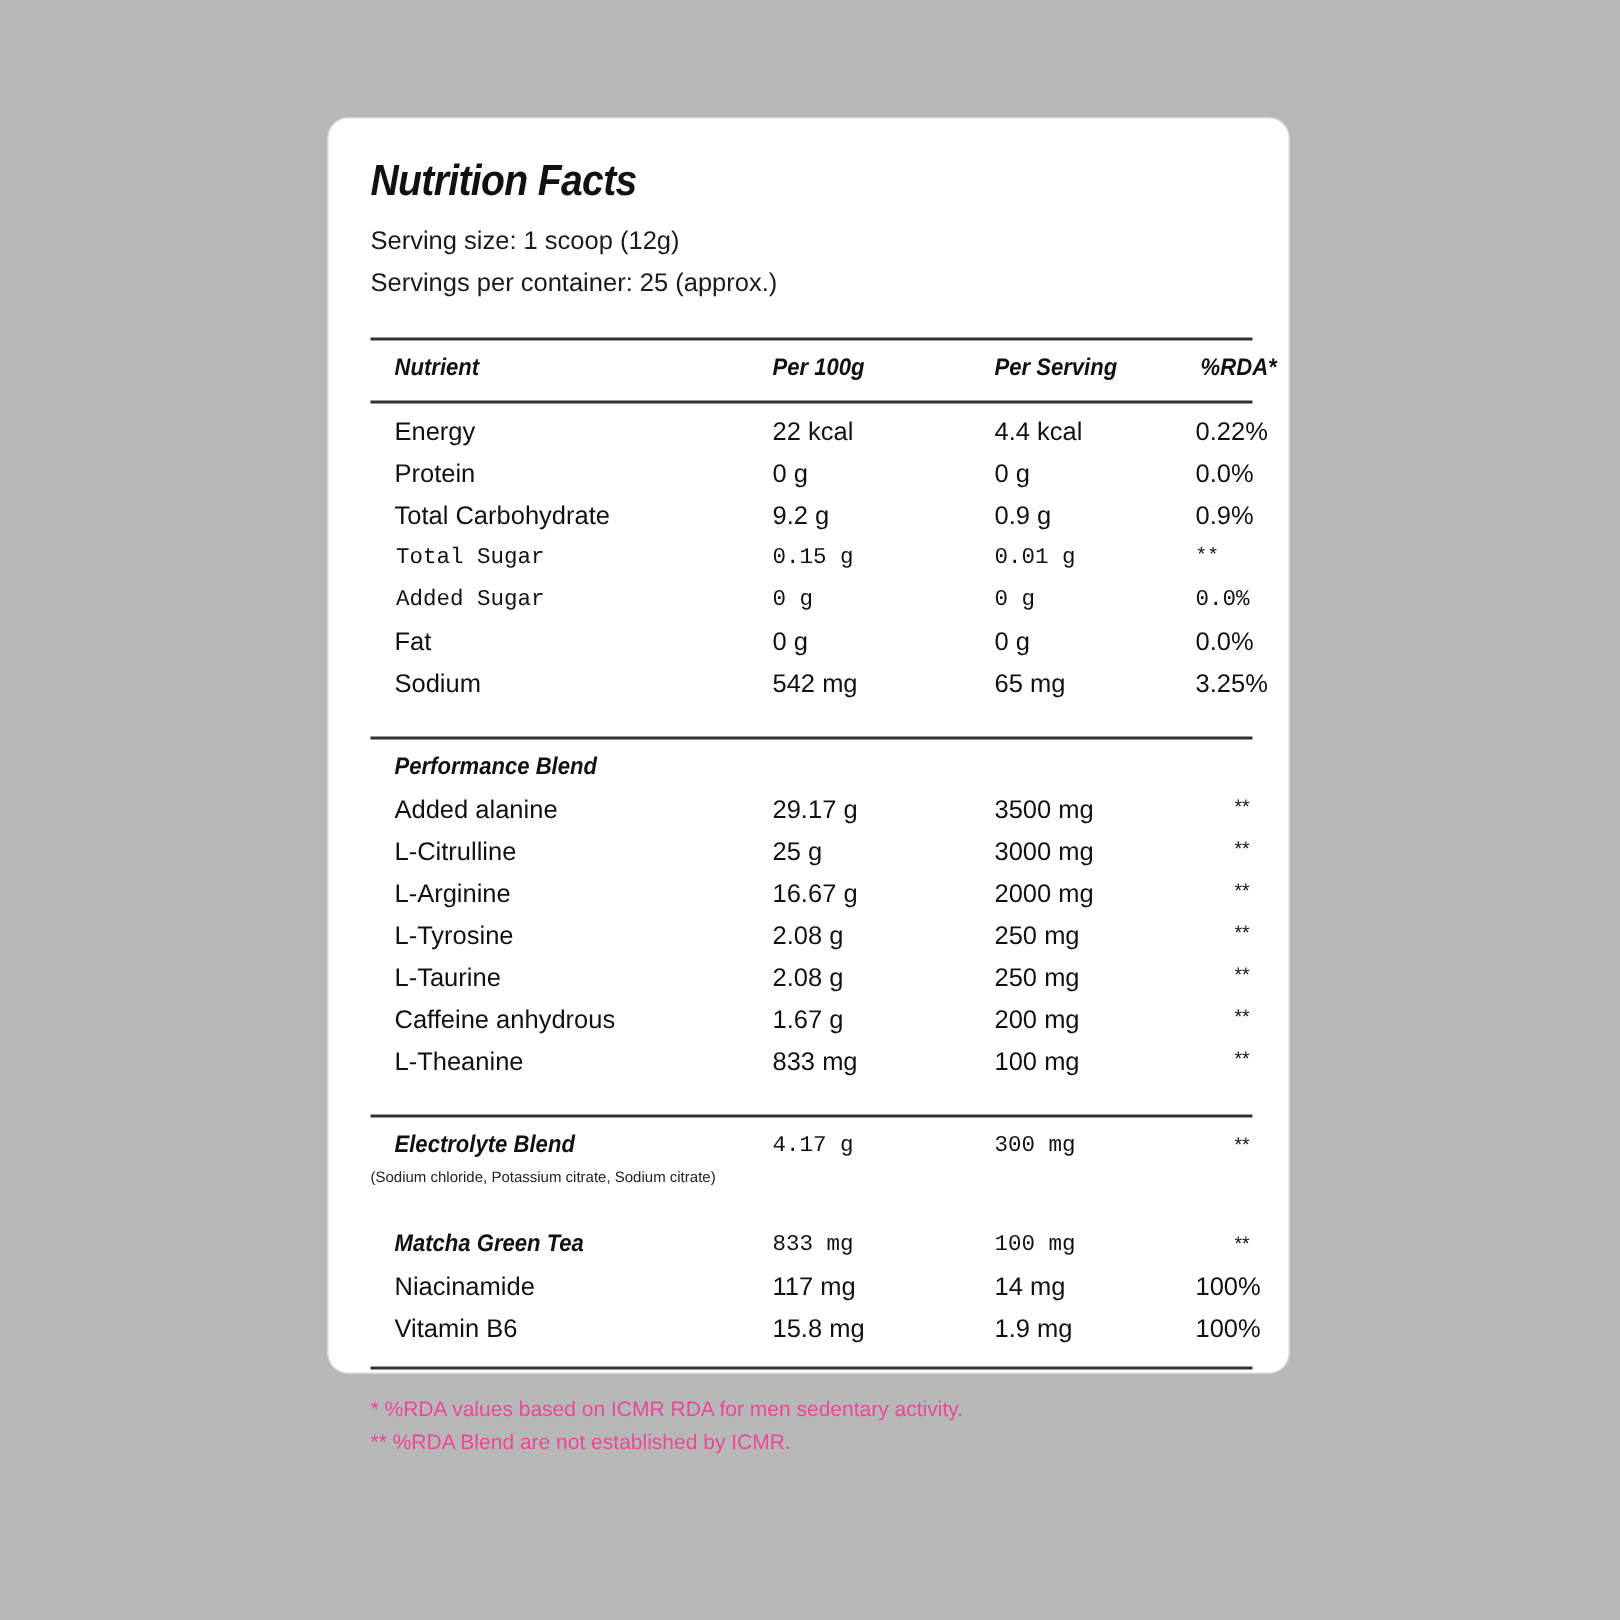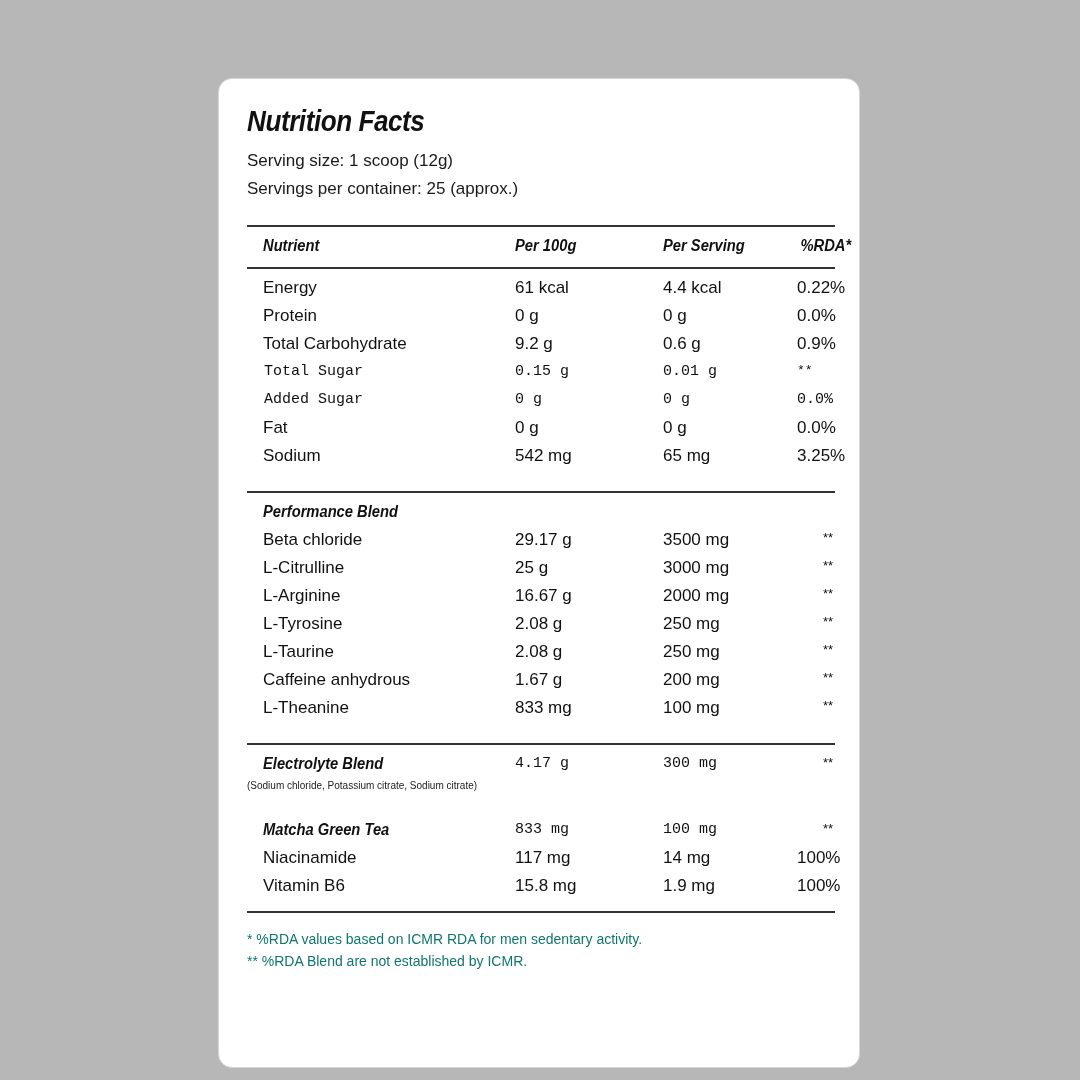--- a/index.html
+++ b/index.html
@@ -7,21 +7,21 @@
     width: 1080px; height: 1080px;
     background: #b7b7b7;
     position: relative;
     font-family: "Liberation Sans", "DejaVu Sans", sans-serif;
     color: #111;
     overflow: hidden;
   }
   .card {
     position: absolute;
     left: 218px; top: 78px;
-    width: 642px; height: 990px;
+    width: 642px; height: 838px;
     background: #ffffff;
     border: 1px solid #d6d6d6;
     border-radius: 14px;
     box-sizing: border-box;
   }
   .inner { position: absolute; left: 28px; top: 0; width: 588px; }
   .title {
     position: absolute; top: 26px; left: 0;
     font-size: 29px; font-weight: bold; font-style: italic;
     letter-spacing: -0.5px; transform: scaleX(0.9); transform-origin: left;
@@ -34,21 +34,21 @@
   .c0 { left: 0; }
   .c1 { left: 252px; }
   .c2 { left: 400px; }
   .c3 { left: 534px; }
   .hdr { font-weight: bold; font-style: italic; font-size: 16px; transform: scaleX(0.92); transform-origin: left; }
   .hdr.c3 { left: auto; right: 0; transform-origin: right; }
   .small { font-size: 15px; font-family: Liberation Mono, monospace; }
   .blend-title { font-weight: bold; font-style: italic; font-size: 16px; transform: scaleX(0.92); transform-origin: left; }
   .sub { position: absolute; left: 0; font-size: 10px; line-height: 18px; color: #222; width: 260px; }
   .stars { font-size: 13px; }
-  .foot { position: absolute; left: 0; font-size: 14px; color: #0f766e; }
+  .foot { position: absolute; left: 0; font-size: 14px; color: #ec4899; }
 </style>
 </head>
 <body>
 
 <div class="card">
   <div class="inner">
     <h1 class="title">Nutrition Facts</h1>
     <div class="serving" style="top:72px">Serving size: 1 scoop (12g)</div>
     <div class="serving" style="top:100px">Servings per container: 25 (approx.)</div>
 
@@ -58,34 +58,34 @@
       <span class="c0 hdr">Nutrient</span>
       <span class="c1 hdr">Per 100g</span>
       <span class="c2 hdr">Per Serving</span>
       <span class="c3 hdr">%RDA*</span>
     </div>
 
     <div class="rule" style="top:188px"></div>
 
     <div class="row" style="top:199px">
       <span class="c0">Energy</span>
-      <span class="c1">61 kcal</span>
+      <span class="c1">22 kcal</span>
       <span class="c2">4.4 kcal</span>
       <span class="c3">0.22%</span>
     </div>
     <div class="row" style="top:227px">
       <span class="c0">Protein</span>
       <span class="c1">0 g</span>
       <span class="c2">0 g</span>
       <span class="c3">0.0%</span>
     </div>
     <div class="row" style="top:255px">
       <span class="c0">Total Carbohydrate</span>
       <span class="c1">9.2 g</span>
-      <span class="c2">0.6 g</span>
+      <span class="c2">0.9 g</span>
       <span class="c3">0.9%</span>
     </div>
     <div class="row small" style="top:284px">
       <span class="c0" style="left:1px">Total Sugar</span>
       <span class="c1">0.15 g</span>
       <span class="c2">0.01 g</span>
       <span class="c3 stars">**</span>
     </div>
     <div class="row small" style="top:312px">
       <span class="c0" style="left:1px">Added Sugar</span>
@@ -105,21 +105,21 @@
       <span class="c2">65 mg</span>
       <span class="c3">3.25%</span>
     </div>
 
     <div class="rule" style="top:412px"></div>
 
     <div class="row" style="top:424px">
       <span class="c0 blend-title">Performance Blend</span>
     </div>
     <div class="row" style="top:451px">
-      <span class="c0">Beta chloride</span>
+      <span class="c0">Added alanine</span>
       <span class="c1">29.17 g</span>
       <span class="c2">3500 mg</span>
       <span class="c3 stars" style="left:560px">**</span>
     </div>
     <div class="row" style="top:479px">
       <span class="c0">L-Citrulline</span>
       <span class="c1">25 g</span>
       <span class="c2">3000 mg</span>
       <span class="c3 stars" style="left:560px">**</span>
     </div>

